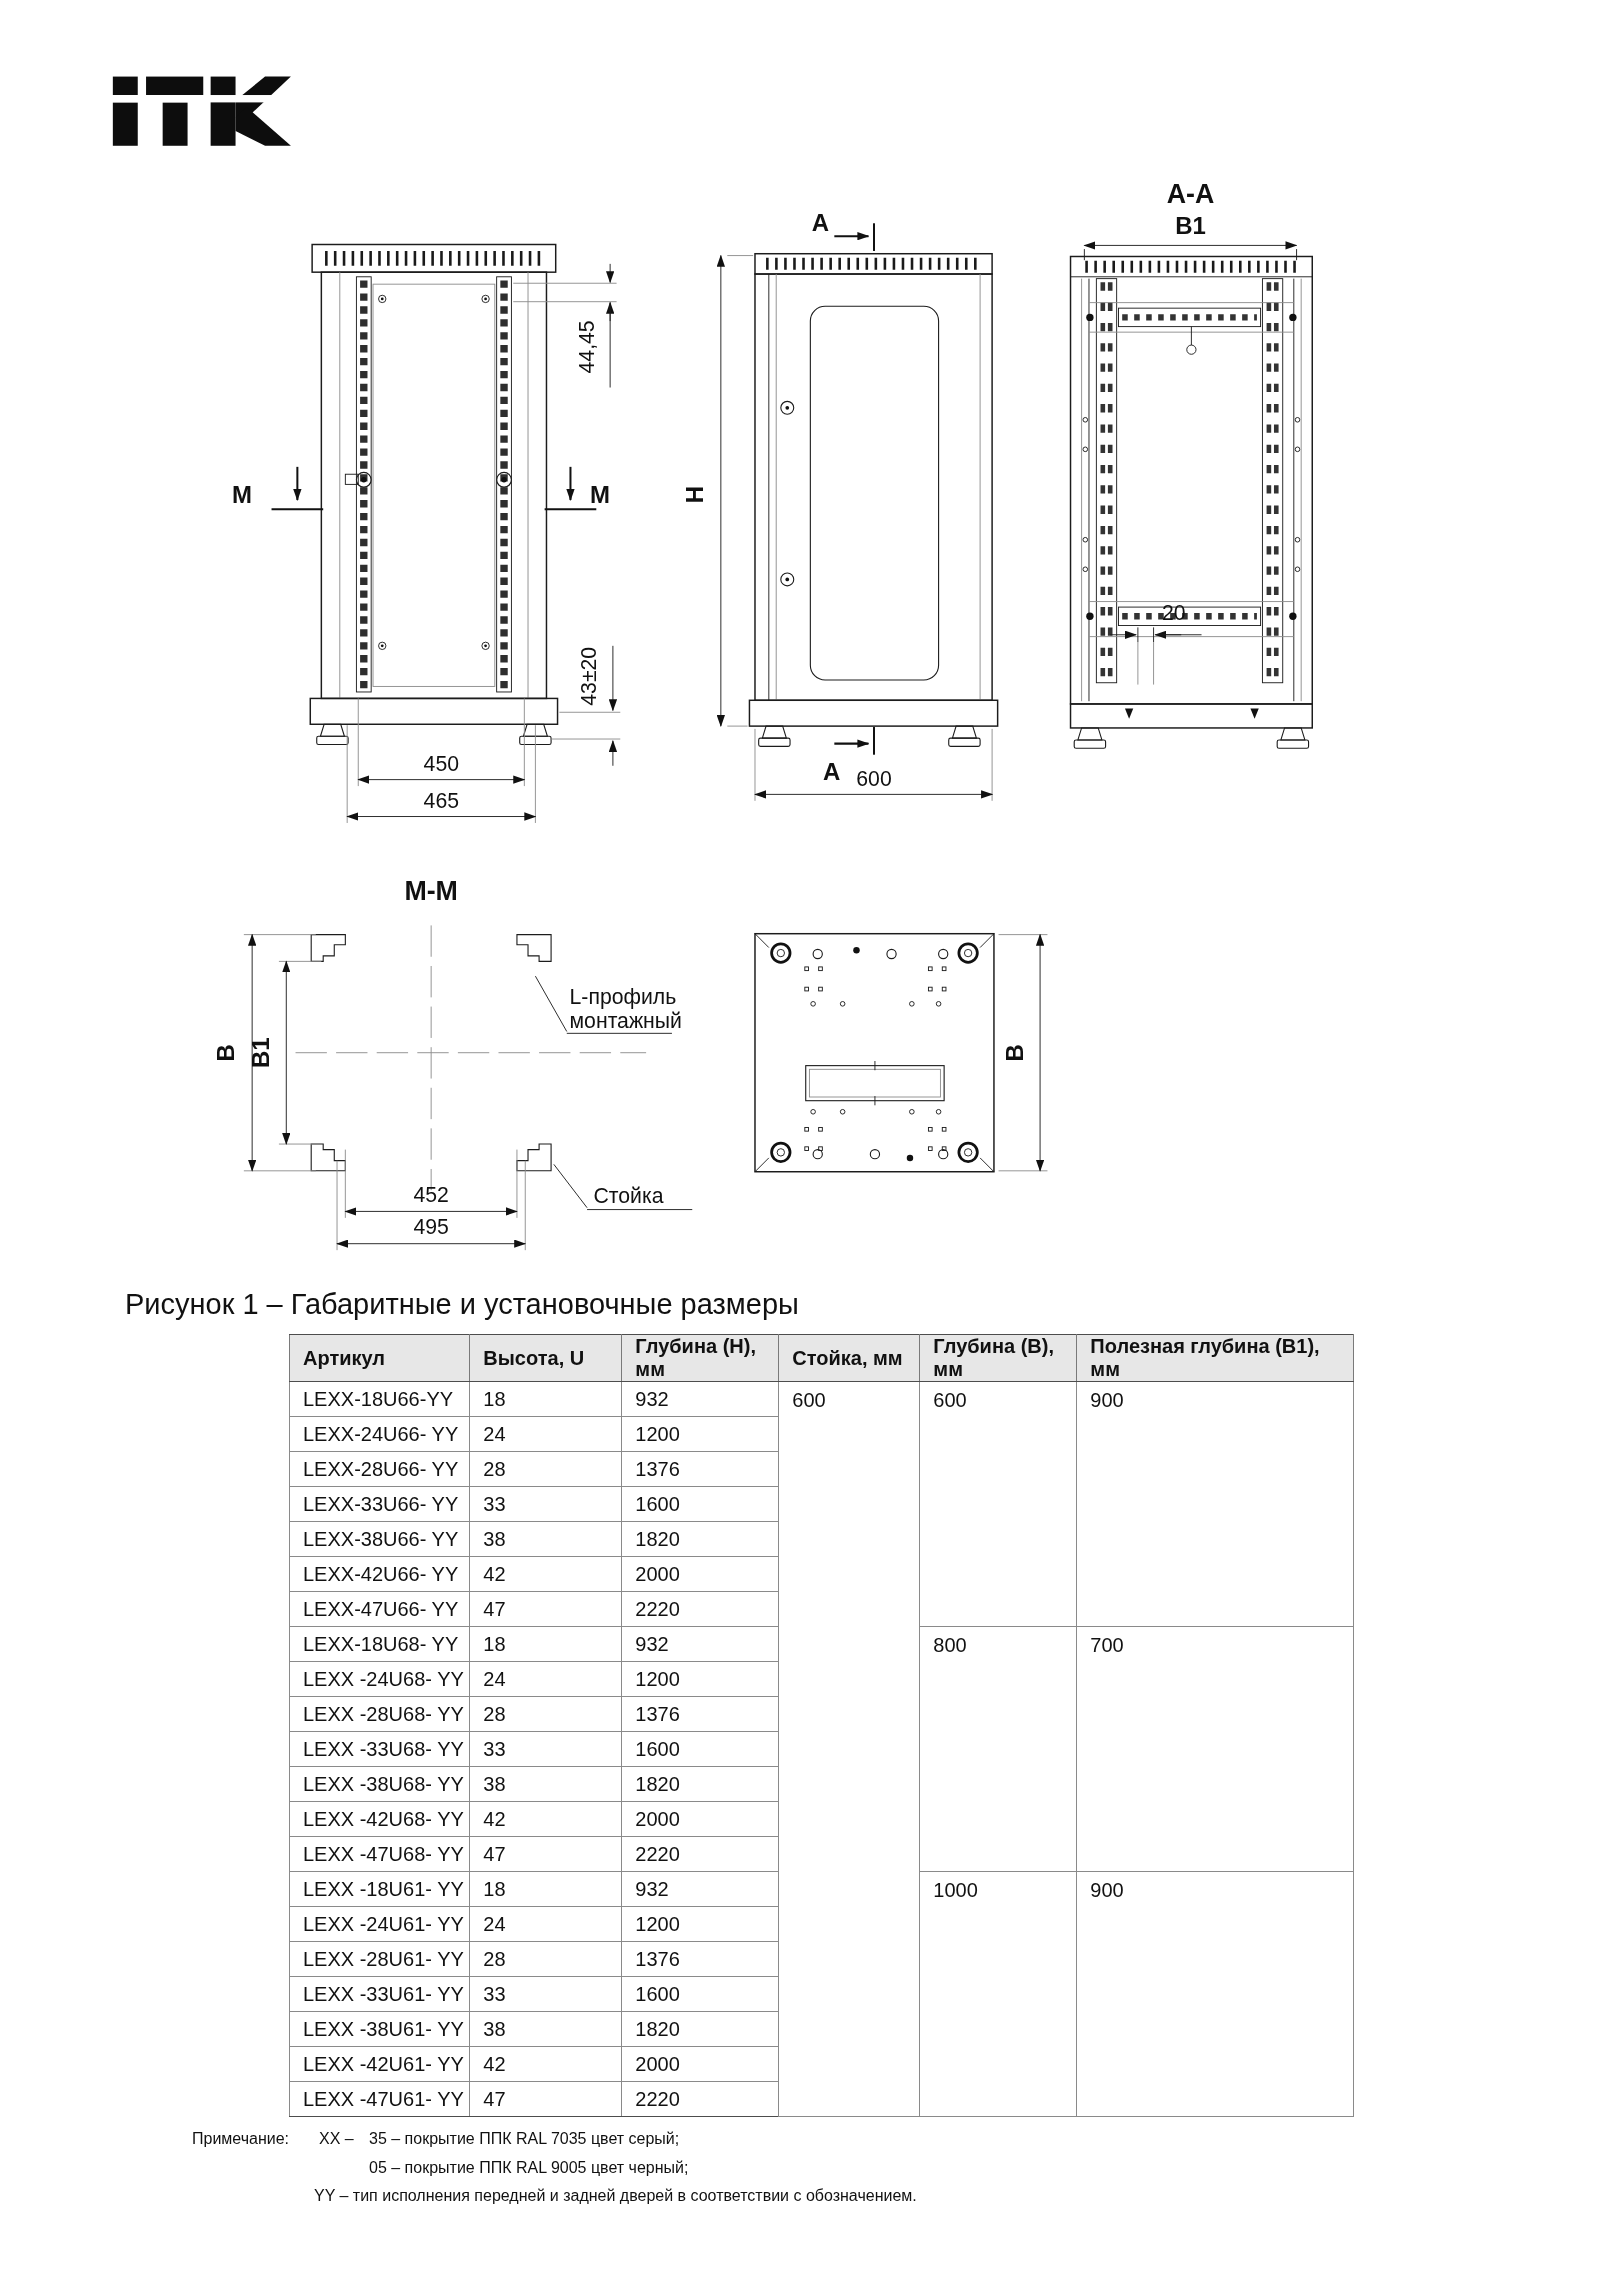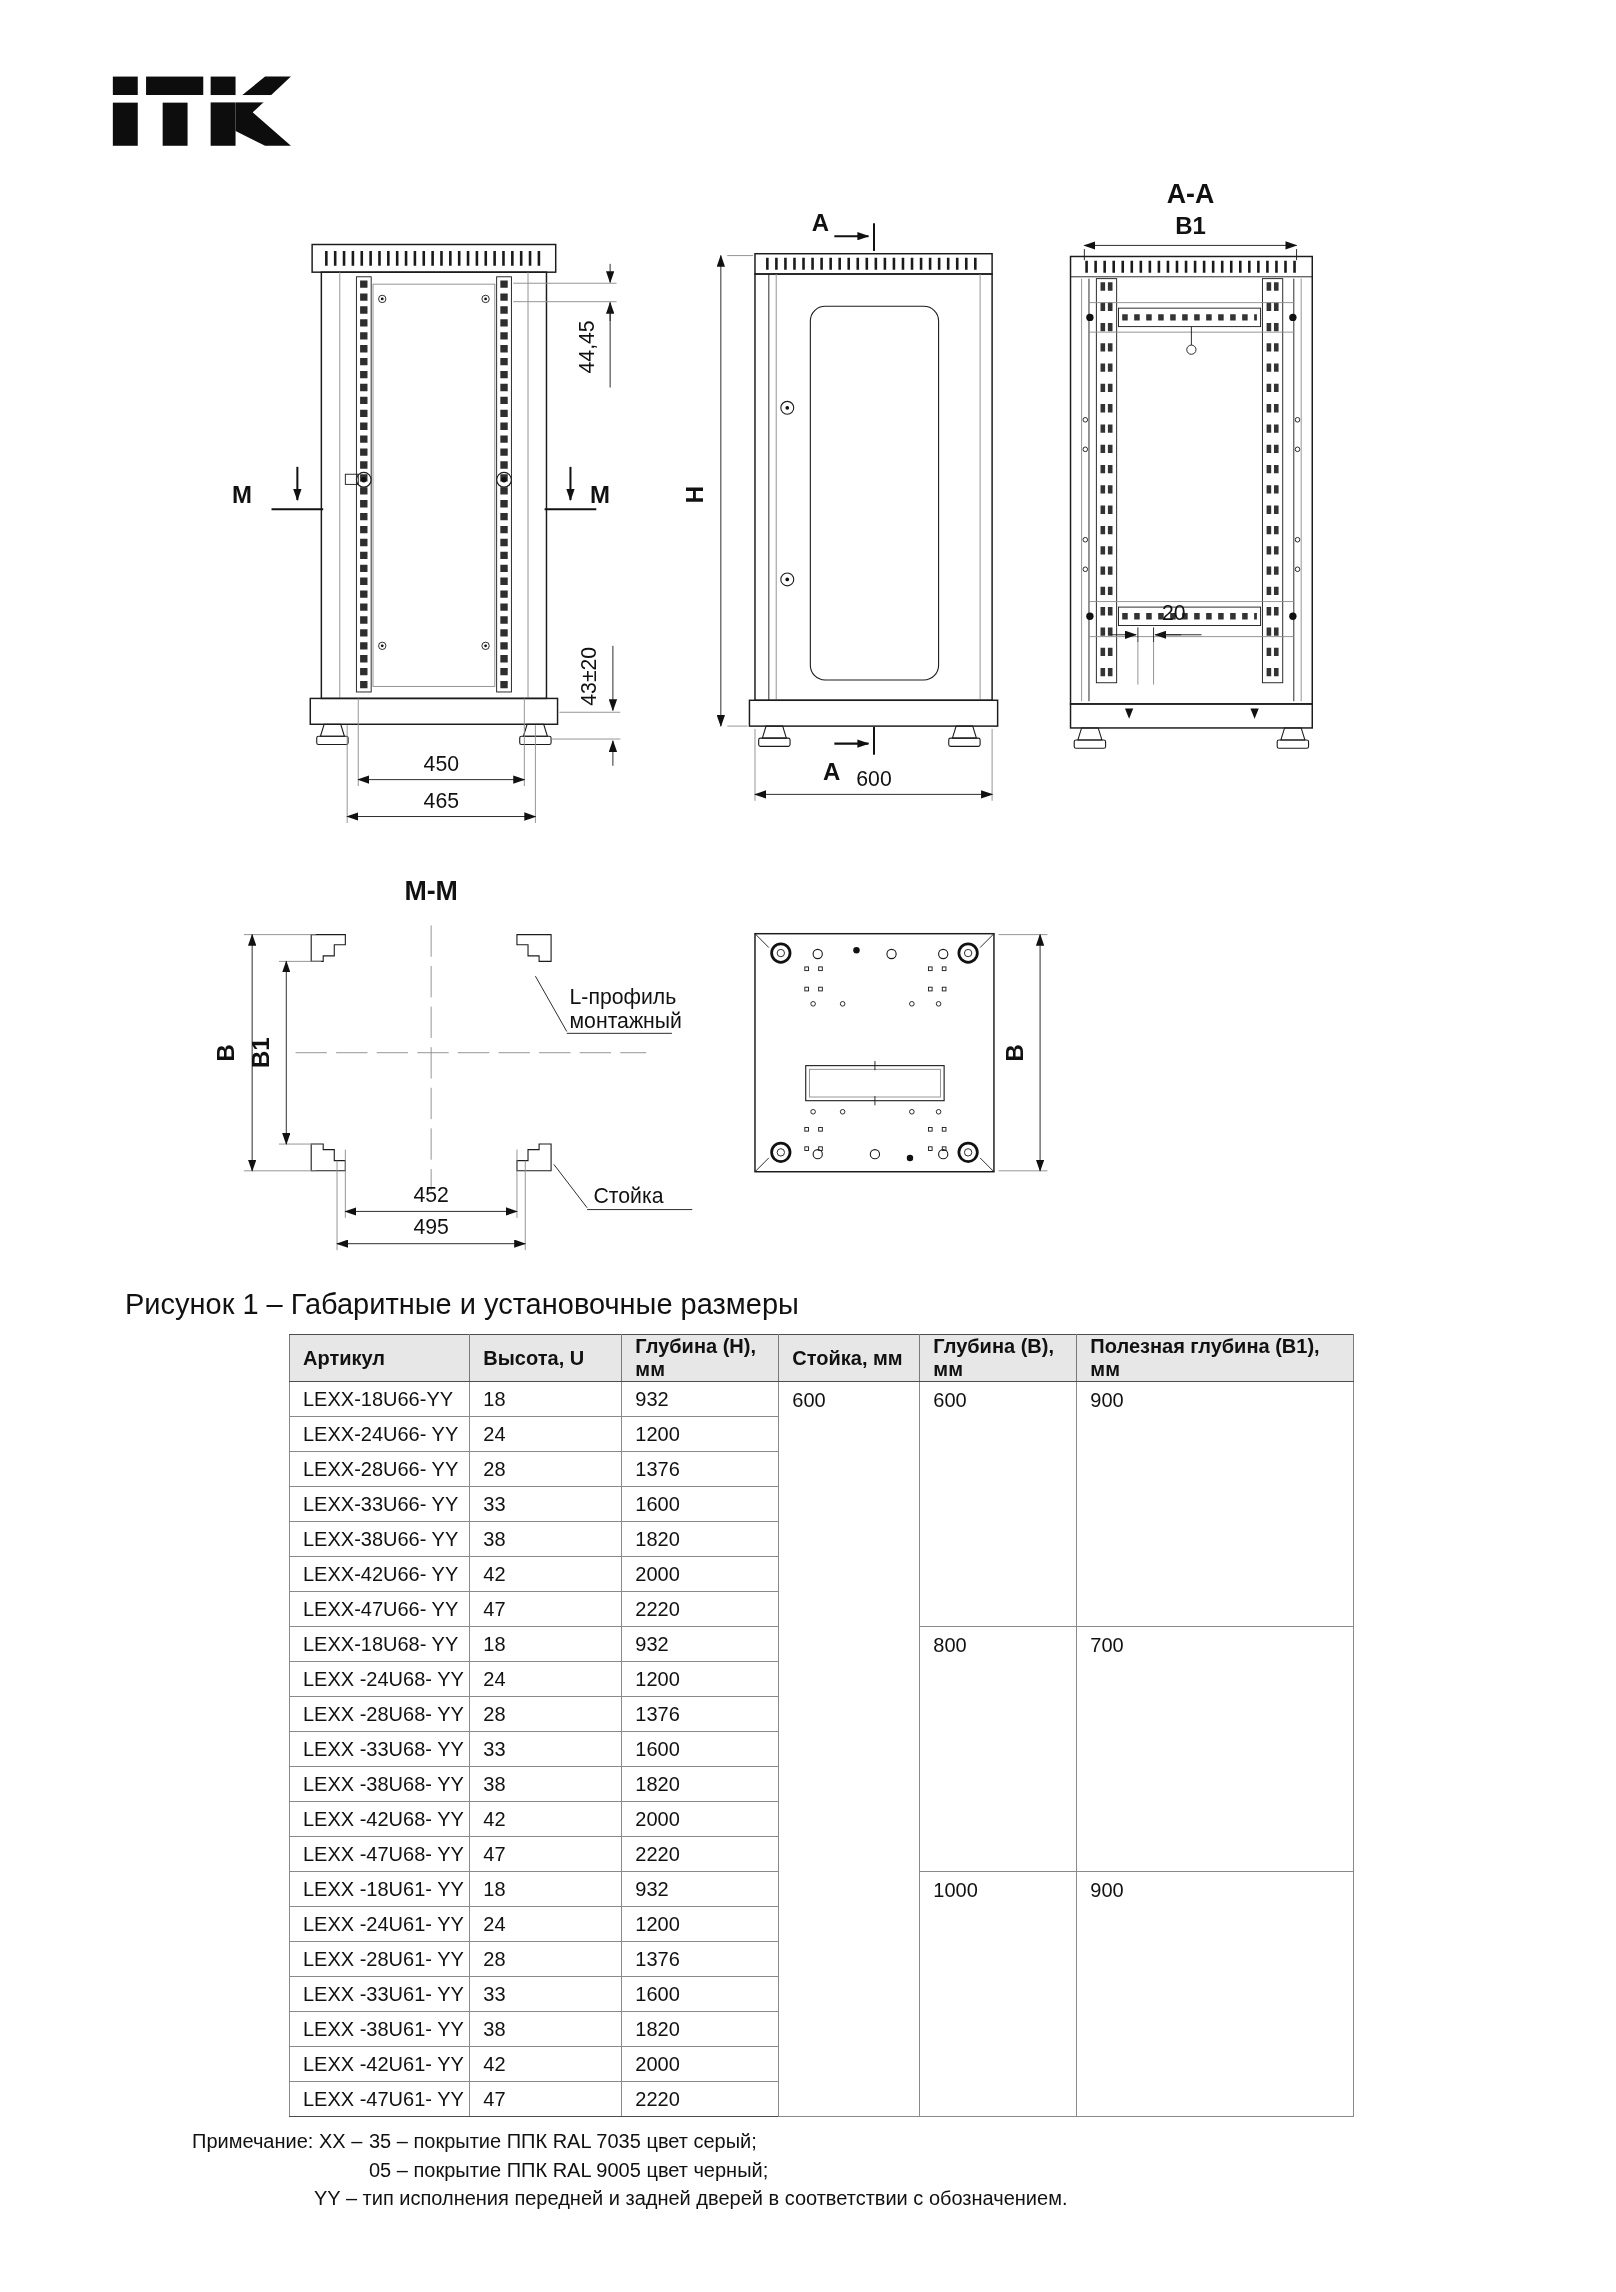--- a/index.html
+++ b/index.html
@@ -22,21 +22,21 @@
   .dash{stroke-dasharray:34 10;}
   .caption{position:absolute;left:125px;top:1288px;font-size:29px;}
   .dim-table{position:absolute;left:289px;top:1334px;border-collapse:collapse;table-layout:fixed;}
   .dim-table th{background:#e7e7e7;font-size:20px;font-weight:bold;text-align:left;
       padding:0 5.5px 0 13px;height:43px;border:0.9px solid #7a7a7a;
       border-top:1.8px solid #4d4d4d;border-bottom:1.8px solid #4d4d4d;}
   .dim-table td{font-size:20px;text-align:left;padding:0 5.5px 0 13px;height:34px;
       border:0.9px solid #8a8a8a;background:#fff;white-space:nowrap;}
   .dim-table tr:last-child td{border-bottom:1.8px solid #4d4d4d;}
   .dim-table td.vtop{vertical-align:top;padding-top:6.5px;}
-  .note span{position:absolute;font-size:20px;white-space:nowrap;}
+  .note span{position:absolute;font-size:16px;white-space:nowrap;}
 </style>
 </head>
 <body>
 
 <div class="page">
 
   <svg width="1617" height="1264" viewBox="0 0 1752 1370" style="position:absolute;left:0;top:0;">
     <defs>
       <marker id="arrE" markerWidth="13" markerHeight="9" refX="12" refY="4.5" orient="auto" markerUnits="userSpaceOnUse">
         <path d="M0,0 L13,4.5 L0,9 Z" fill="#111"></path>

